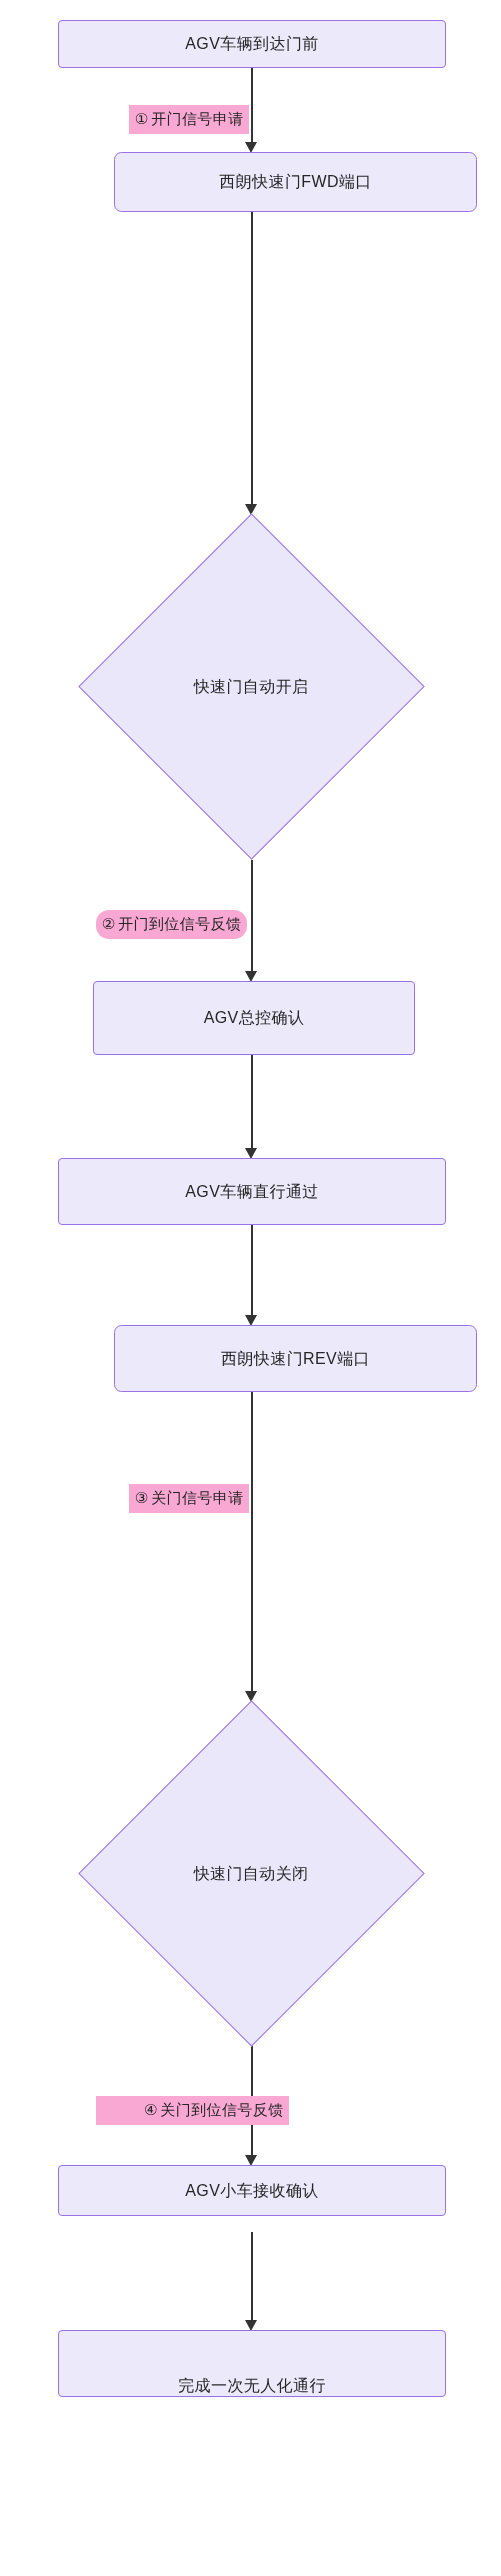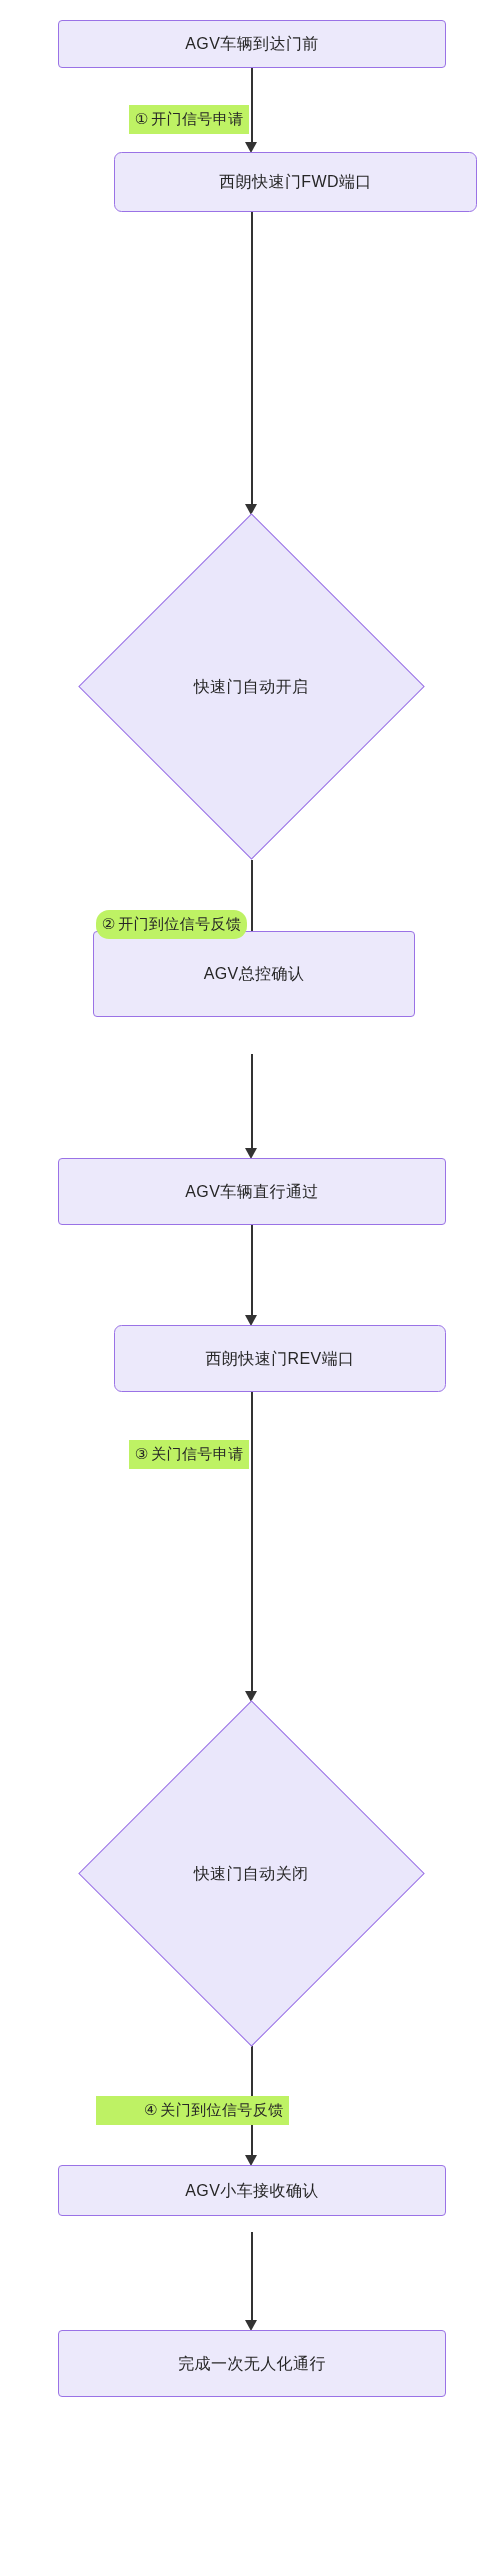--- a/index.html
+++ b/index.html
@@ -70,21 +70,21 @@
     height: 0;
     border-left: 6.7px solid transparent;
     border-right: 6.7px solid transparent;
     border-top: 11px solid #333333;
     z-index: 1;
   }
 
   
   .edge-label {
     position: absolute;
-    background: #bef264;
+    background: #f9a8d4;
     color: #262626;
     font-size: 15px;
     line-height: 1.35;
     letter-spacing: 0.4px;
     white-space: nowrap;
     padding: 4.2px 5.8px 5px 5.8px;
     z-index: 3;
     text-align: center;
   }
   .edge-label .marker { margin-right: 2.5px; }
@@ -111,36 +111,36 @@
     <div class="edge-arrow" style="left: 245px; top: 2320px;"></div>
     <div class="node rect" style="left: 58px; top: 20px; width: 388px; height: 48px;">
       <span class="node-label">AGV车辆到达门前</span>
     </div>
     <div class="node rounded" style="left: 71px; top: 152px; width: 363px; height: 60px;">
       <span class="node-label">西朗快速门FWD端口</span>
     </div>
     <div class="node diamond" style="left: 129px; top: 564px; width: 245px; height: 245px;">
       <span class="node-label">快速门自动开启</span>
     </div>
-    <div class="node rect" style="left: 93px; top: 931px; width: 322px; height: 86px;">
+    <div class="node rect" style="left: 93px; top: 981px; width: 322px; height: 74px;">
       <span class="node-label">AGV总控确认</span>
     </div>
     <div class="node rect" style="left: 58px; top: 1158px; width: 388px; height: 67px; text-align: right;">
       <span class="node-label">AGV车辆直行通过</span>
     </div>
-    <div class="node rounded" style="left: 71px; top: 1325px; width: 332px; height: 67px;">
+    <div class="node rounded" style="left: 71px; top: 1325px; width: 363px; height: 67px;">
       <span class="node-label">西朗快速门REV端口</span>
     </div>
     <div class="node diamond" style="left: 129px; top: 1751px; width: 245px; height: 245px;">
       <span class="node-label">快速门自动关闭</span>
     </div>
     <div class="node rect" style="left: 58px; top: 2165px; width: 388px; height: 51px;">
       <span class="node-label">AGV小车接收确认</span>
     </div>
-    <div class="node rect" style="left: 58px; top: 2330px; width: 388px; height: 67px;">
+    <div class="node rect" style="left: 58px; top: 2330px; width: 388px; height: 67px; align-items: flex-end;">
       <span class="node-label">完成一次无人化通行</span>
     </div>
     <div class="edge-label" style="left: 129px; top: 105px;"><span class="marker">①</span><span>开门信号申请</span></div>
     <div class="edge-label" style="left: 96px; top: 910px; border-radius: 13px;"><span class="marker">②</span><span>开门到位信号反馈</span></div>
-    <div class="edge-label" style="left: 129px; top: 1440px; text-align: center;"><span class="marker">③</span><span>关门信号申请</span></div>
+    <div class="edge-label" style="left: 129px; top: 1484px; text-align: center;"><span class="marker">③</span><span>关门信号申请</span></div>
     <div class="edge-label" style="left: 96px; top: 2096px; padding-left: 48px;"><span class="marker">④</span><span>关门到位信号反馈</span></div>
   </div>
 
 
 </body></html>

